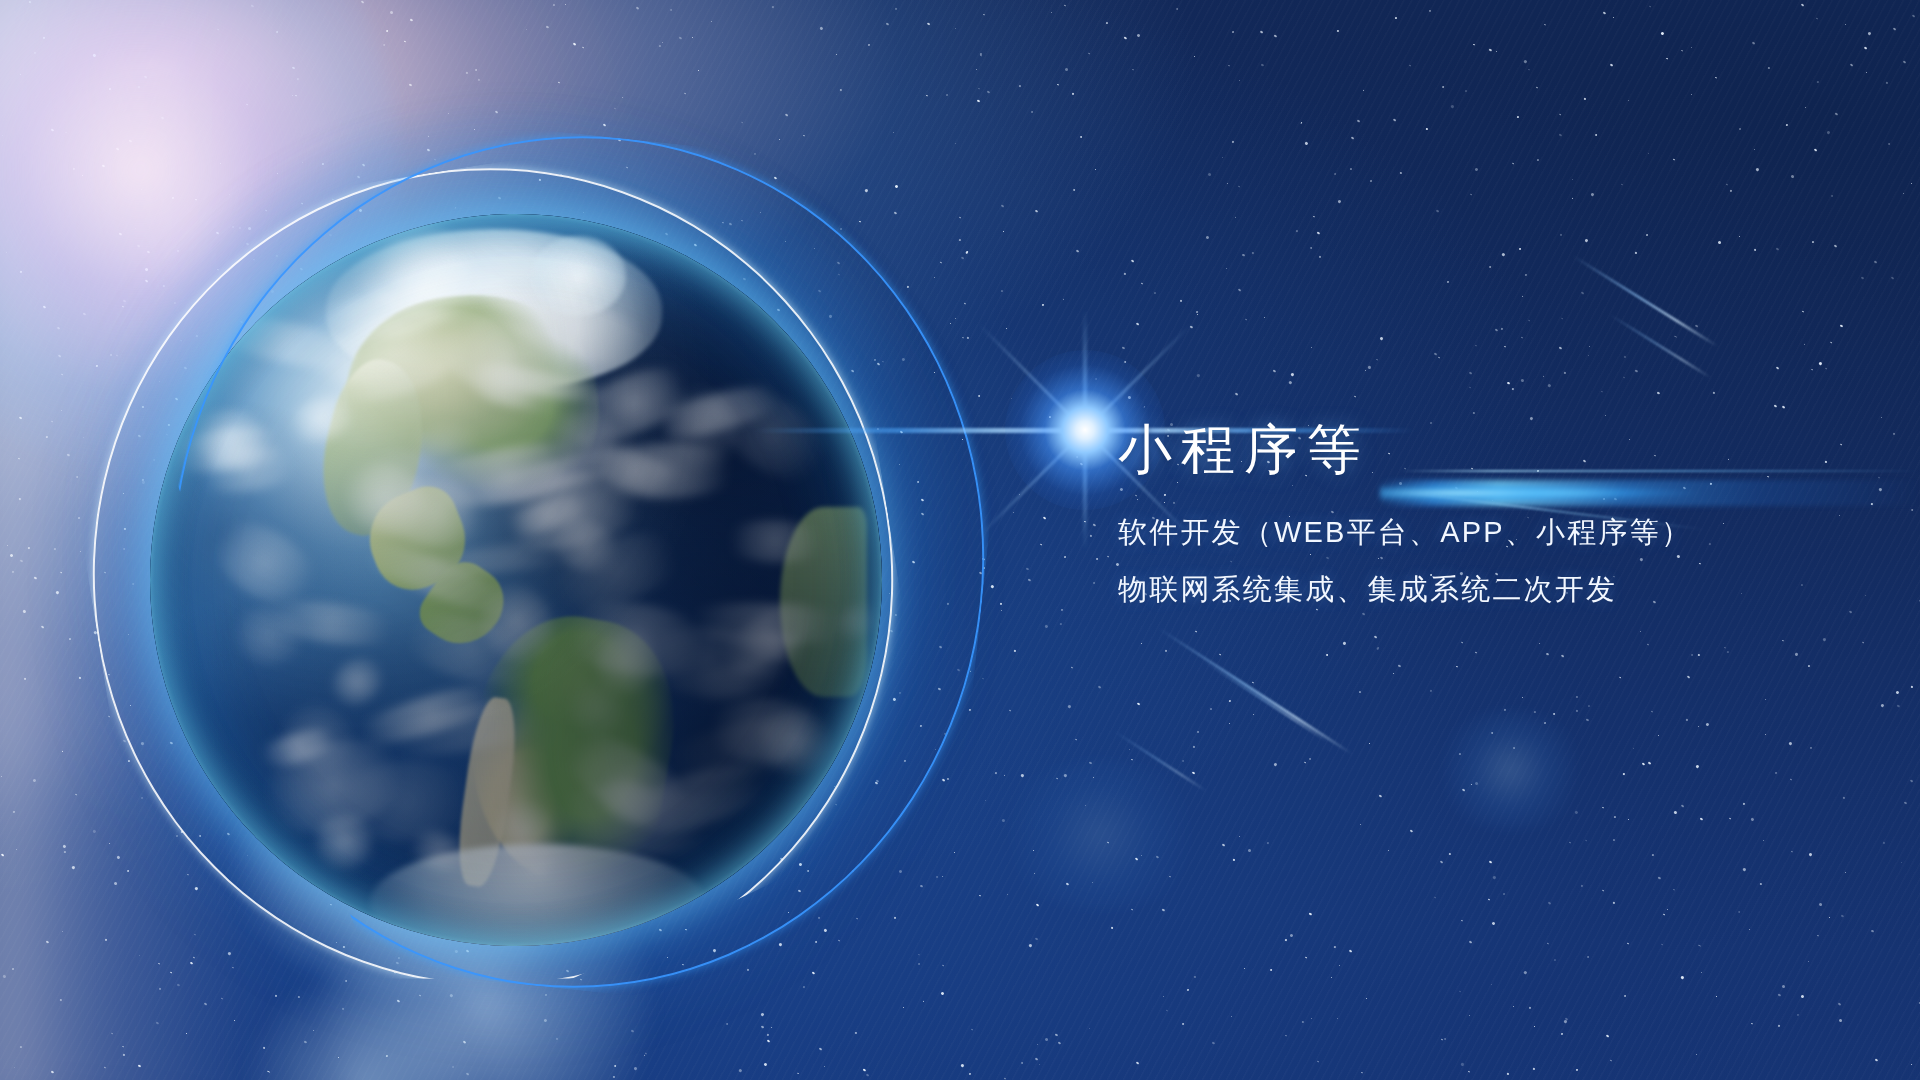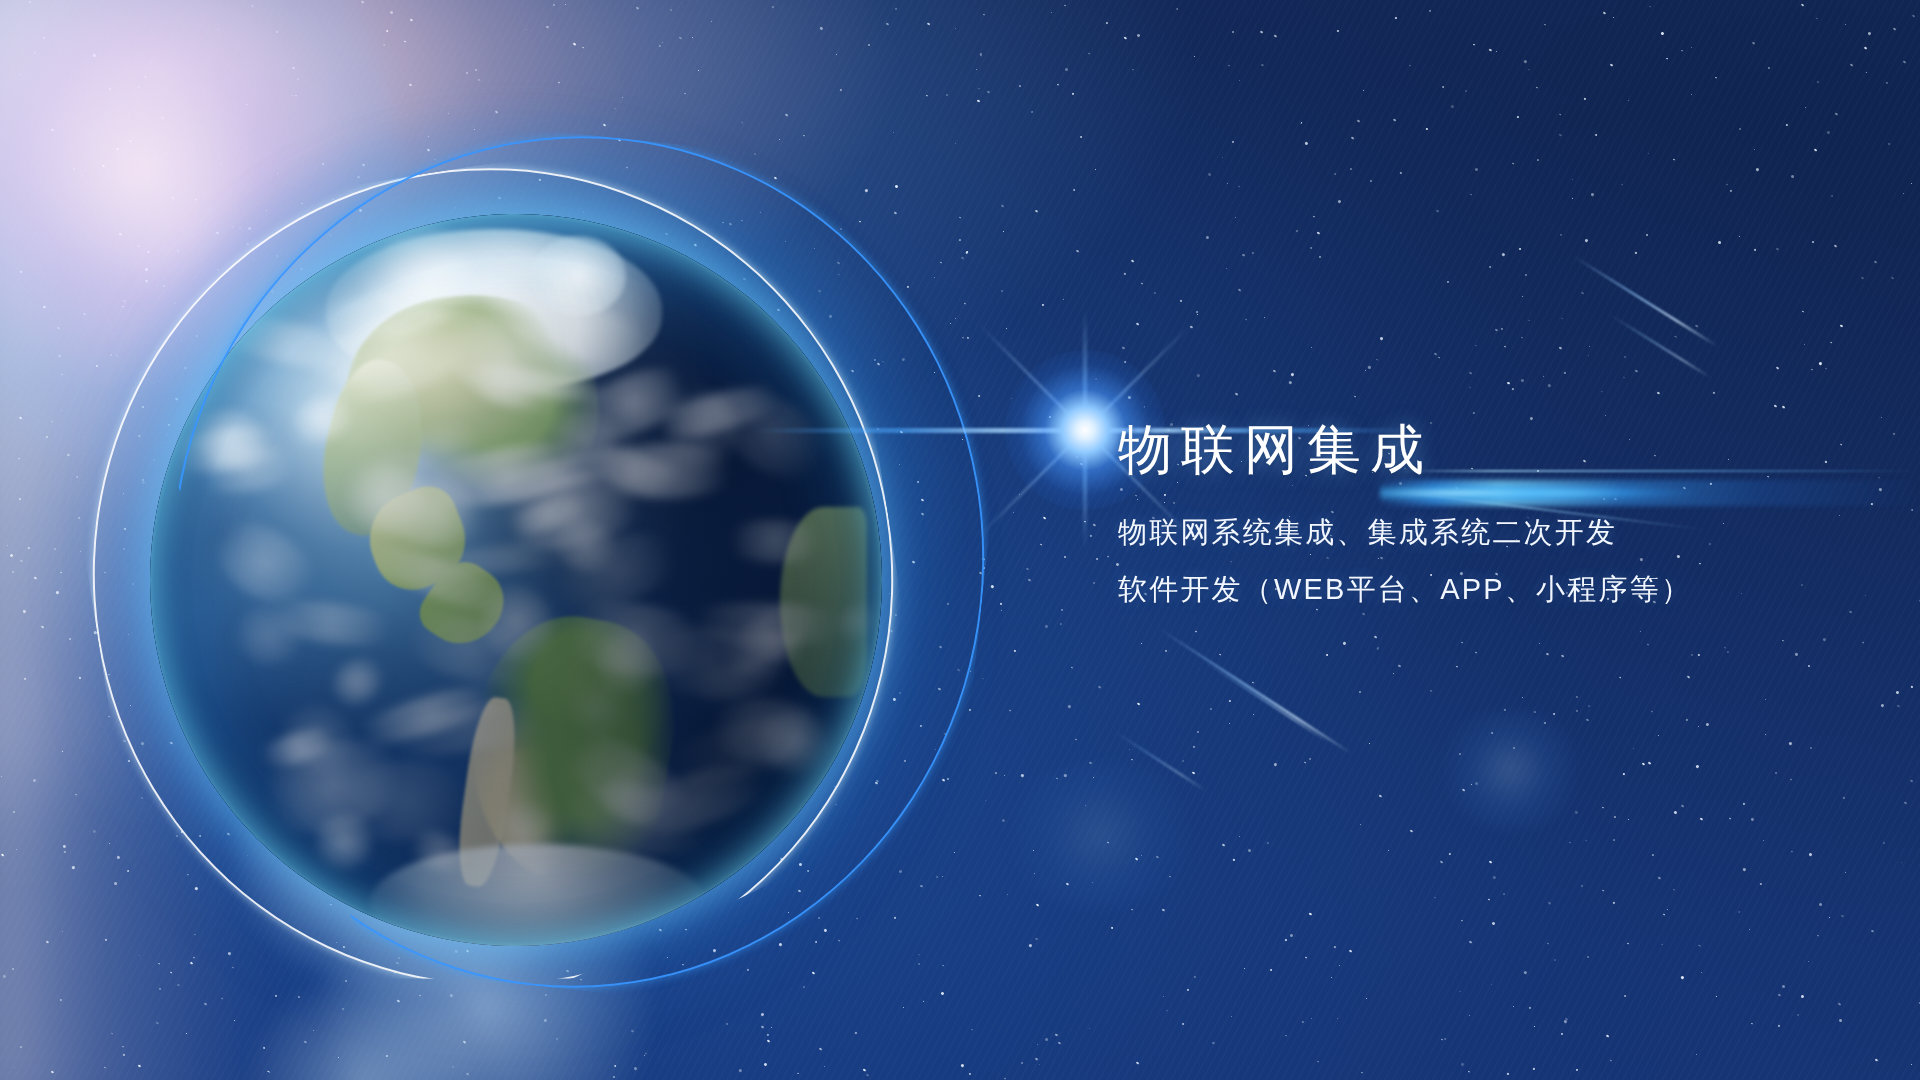--- a/index.html
+++ b/index.html
@@ -1382,20 +1382,20 @@
   <div class="streak-thin"></div>
   <div class="streak-tilt"></div>
 
   <div class="meteor" style="left:1560px;top:300px;width:170px;transform:rotate(32deg);"></div>
   <div class="meteor" style="left:1600px;top:345px;width:120px;transform:rotate(32deg);opacity:.6;"></div>
   <div class="meteor" style="left:1140px;top:690px;width:230px;transform:rotate(33deg);"></div>
   <div class="meteor" style="left:1190px;top:700px;width:150px;transform:rotate(33deg);opacity:.55;"></div>
   <div class="meteor" style="left:1105px;top:760px;width:110px;transform:rotate(33deg);opacity:.45;"></div>
 
   <div class="copy">
-    <h1 class="headline">物联网集成</h1>
+    <h1 class="headline">小程序等</h1>
     <div class="subcopy">
+      <p class="subline">软件开发（WEB平台、APP、小程序等）</p>
       <p class="subline">物联网系统集成、集成系统二次开发</p>
-      <p class="subline">软件开发（WEB平台、APP、小程序等）</p>
     </div>
   </div>
 
 </div>
 
 </body></html>

